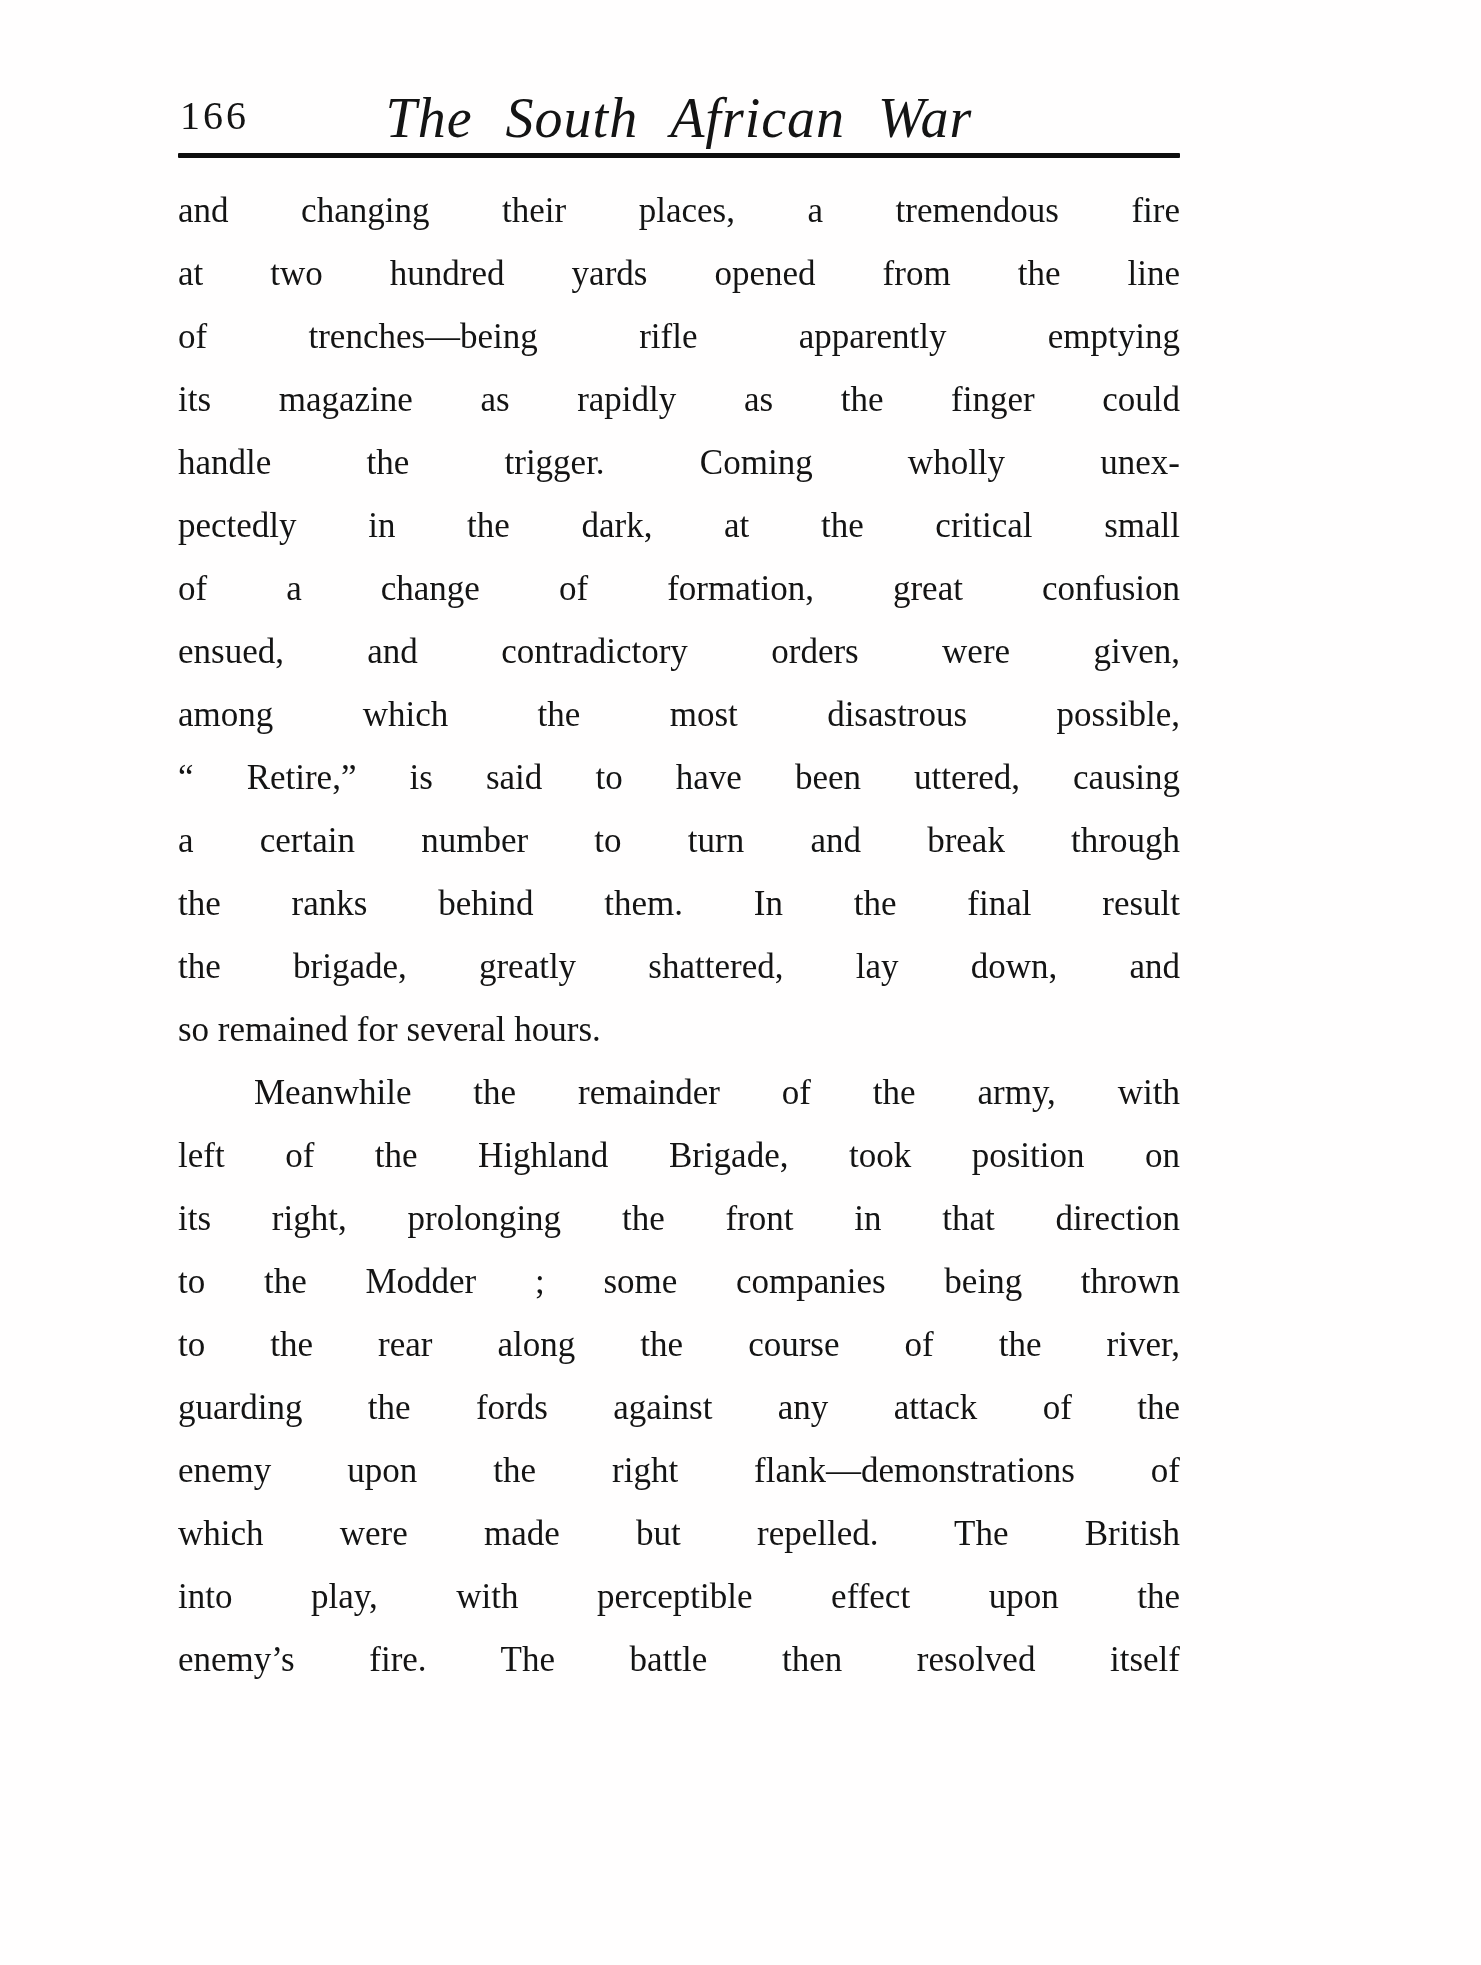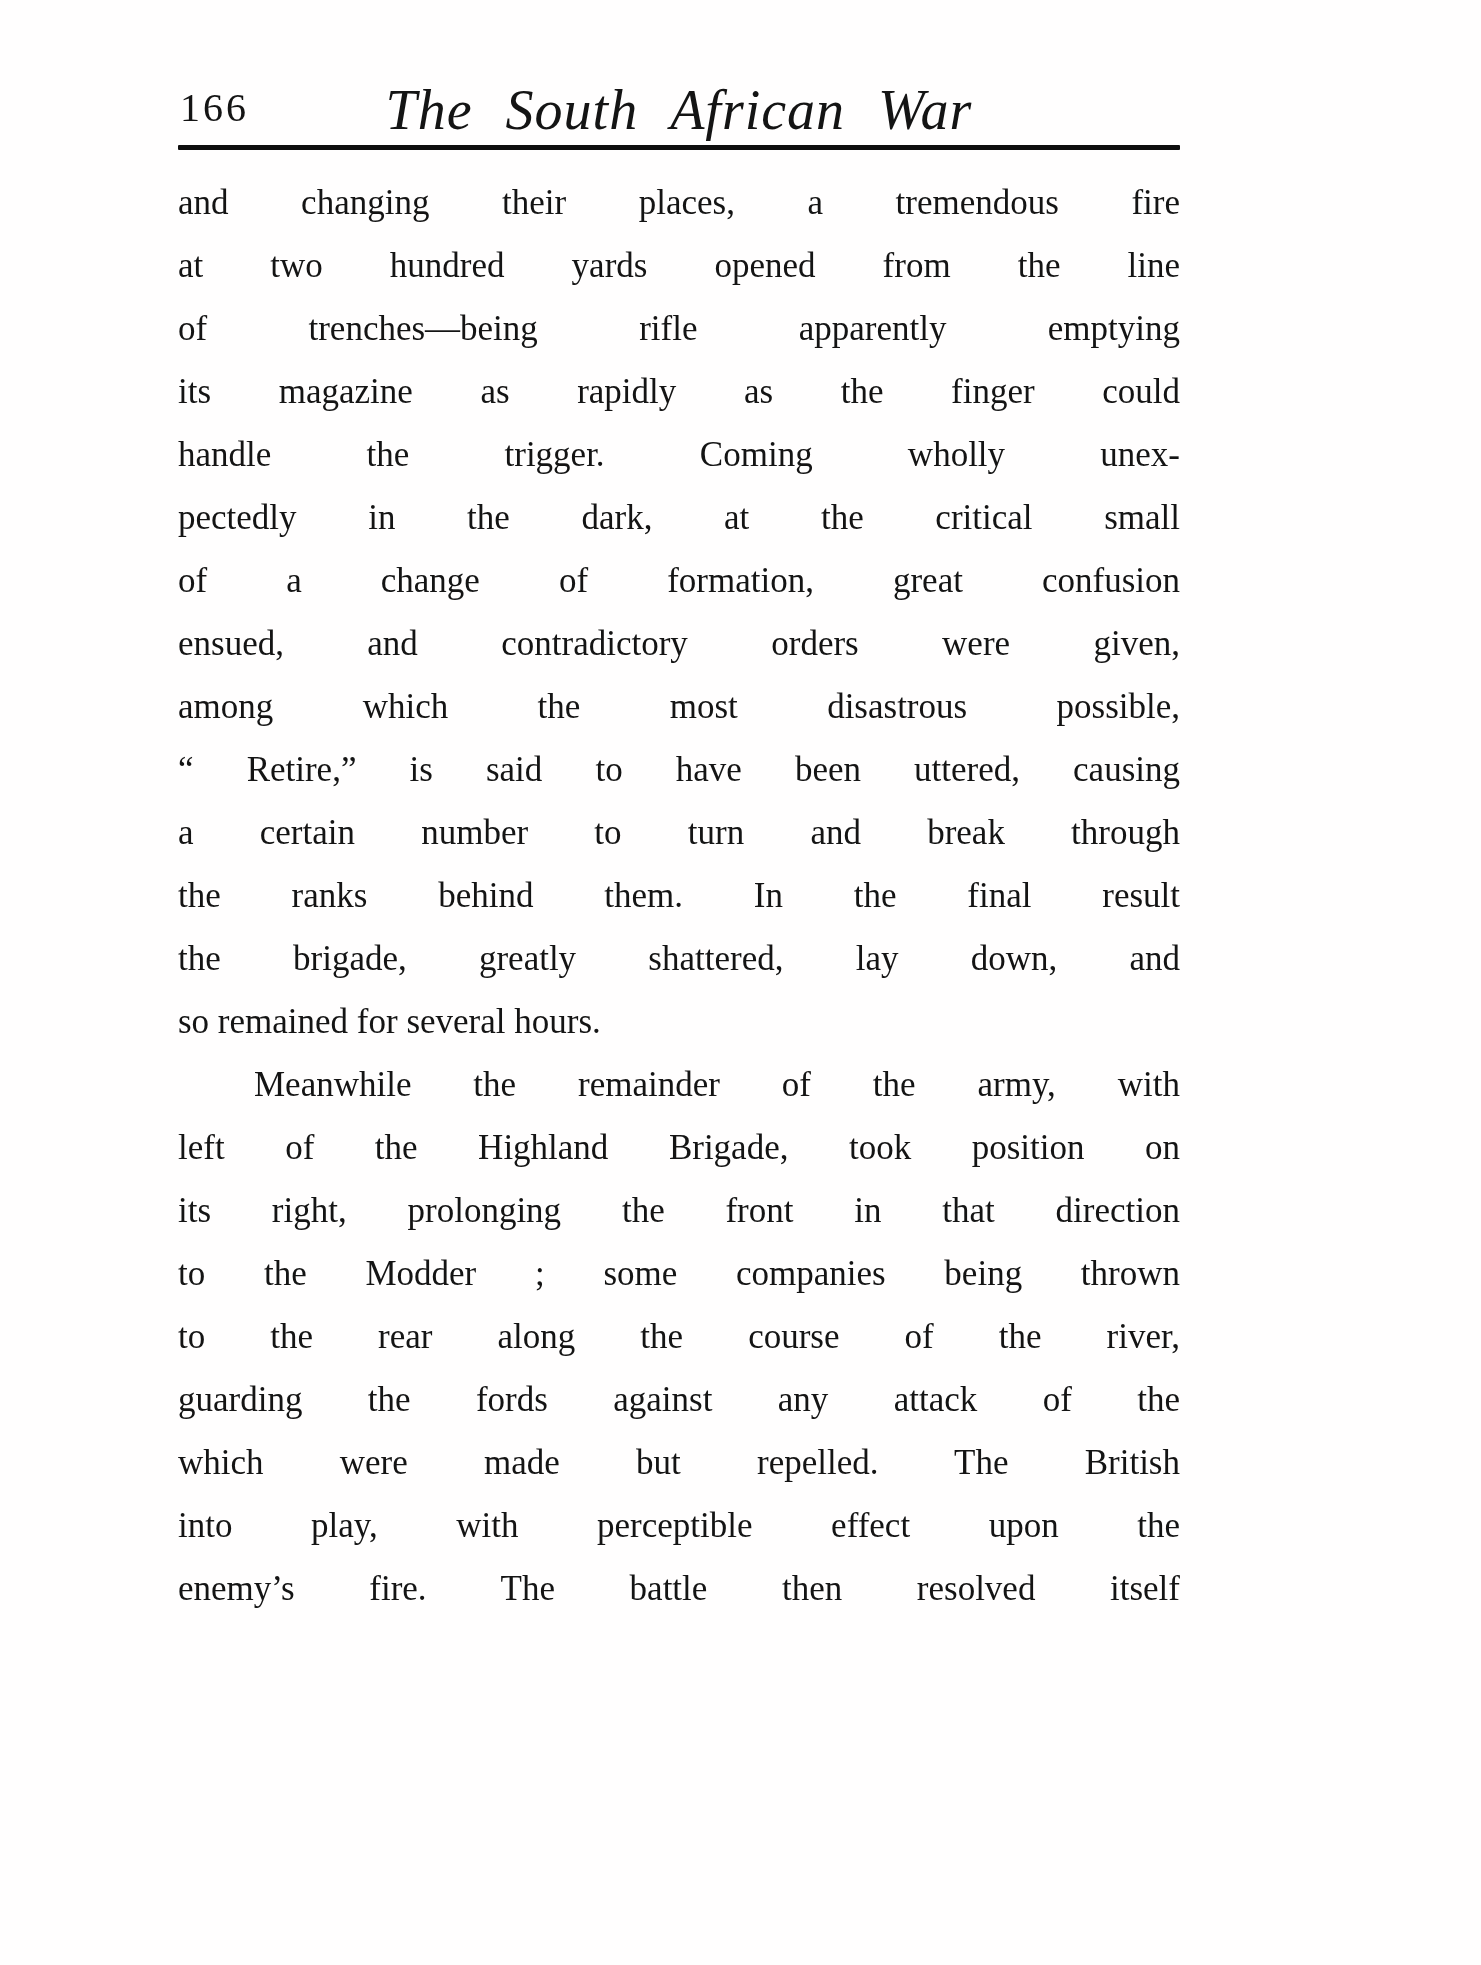--- a/index.html
+++ b/index.html
@@ -12,21 +12,21 @@
     width: 1481px;
     height: 1965px;
     background: #fffefe;
     font-family: "Liberation Serif", "DejaVu Serif", serif;
     color: #141414;
     overflow: hidden;
   }
   .content {
     position: absolute;
     left: 178px;
-    top: 78px;
+    top: 86px;
     width: 1002px;
   }
   .header {
     position: relative;
     height: 52px;
   }
   .page-num {
     position: absolute;
     left: 2px;
     top: 6px;
@@ -92,19 +92,20 @@
           <div class="line">the brigade, greatly shattered, lay down, and</div>
           <div class="line flush-left">so remained for several hours.</div>
         </div>
         <div>
           <div class="line indent">Meanwhile the remainder of the army, with</div>
           <div class="line">left of the Highland Brigade, took position on</div>
           <div class="line">its right, prolonging the front in that direction</div>
           <div class="line">to the Modder ; some companies being thrown</div>
           <div class="line">to the rear along the course of the river,</div>
           <div class="line">guarding the fords against any attack of the</div>
+          <div class="line">enemy upon the right flank—demonstrations of</div>
           <div class="line">which were made but repelled.  The British</div>
           <div class="line">into play, with perceptible effect upon the</div>
           <div class="line">enemy’s fire.  The battle then resolved itself</div>
         </div>
       </div>
   </div>
 </div>
 
 </body></html>

